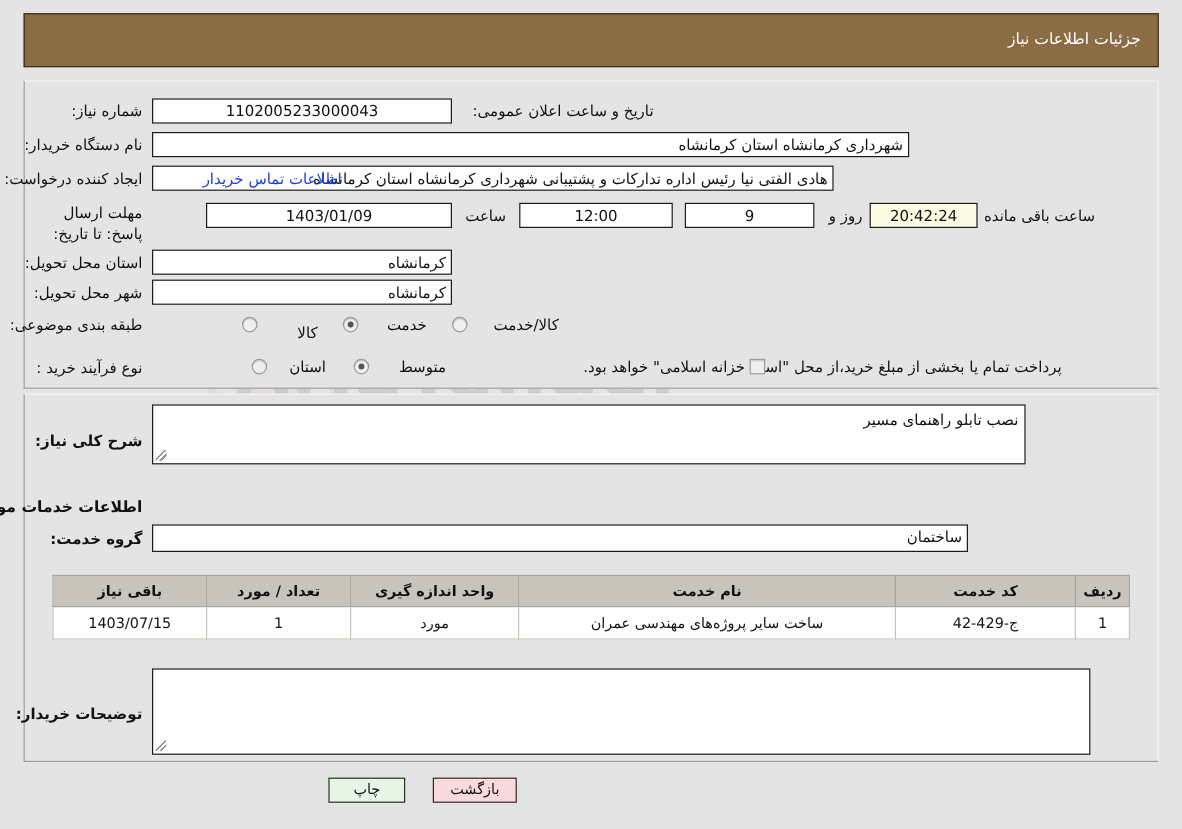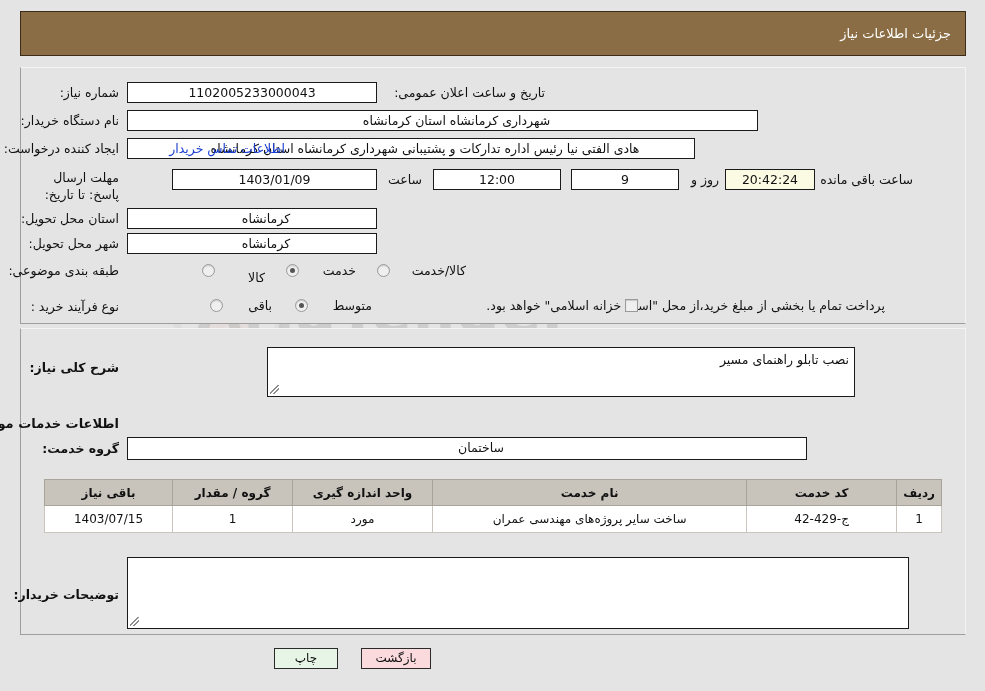--- a/index.html
+++ b/index.html
@@ -105,21 +105,21 @@
     color: #111;
     line-height: 18px;
     height: 21px;
     padding: 1px 4px 0 4px;
     overflow: hidden;
     white-space: nowrap;
     z-index: 12;
     font-family: "DejaVu Sans", "Liberation Sans", sans-serif;
   }
   .fld-c  { text-align: center; }
-  .fld-r  { text-align: center; padding-left: 32px; }
+  .fld-r  { text-align: right; padding-left: 32px; }
   .fld-yellow { background: #fbfbe4; }
 
   
   .link {
     position: absolute;
     font-size: 12.5px;
     color: #1a3fd4;
     line-height: 16px;
     white-space: nowrap;
     z-index: 13;
@@ -288,46 +288,46 @@
   <div class="lbl" style="right:866px; top:263px;">طبقه بندی موضوعی:</div>
   <div class="radio" style="right:770px; top:264px;"></div>
   <div class="lbl" style="right:720px; top:270px;">کالا</div>
   <div class="radio on" style="right:686px; top:264px;"></div>
   <div class="lbl" style="right:629px; top:263px;">خدمت</div>
   <div class="radio" style="right:595px; top:264px;"></div>
   <div class="lbl" style="right:519px; top:263px;">کالا/خدمت</div>
 
   <div class="lbl" style="right:866px; top:299px;">نوع فرآیند خرید :</div>
   <div class="radio" style="right:762px; top:299px;"></div>
-  <div class="lbl" style="right:713px; top:298px;">باقی</div>
+  <div class="lbl" style="right:713px; top:298px;">استان</div>
   <div class="radio on" style="right:677px; top:299px;"></div>
   <div class="lbl" style="right:613px; top:298px;">متوسط</div>
 
   <div class="chk" style="right:347px; top:299px;"></div>
   <div class="lbl" style="right:100px; top:298px;">پرداخت تمام یا بخشی از مبلغ خرید،از محل "اسناد خزانه اسلامی" خواهد بود.</div>
 
   <div class="panel panel-middle"></div>
 
   <div class="lbl lbl-b" style="right:866px; top:360px;">شرح کلی نیاز:</div>
-  <div class="ta" style="right:130px; top:347px; width:588px; height:50px;">نصب تابلو راهنمای مسیر</div>
+  <div class="ta" style="right:130px; top:337px; width:728px; height:50px;">نصب تابلو راهنمای مسیر</div>
 
   <div class="section-heading" style="right:866px; top:415px;">اطلاعات خدمات مورد نیاز</div>
 
   <div class="lbl lbl-b" style="right:866px; top:441px;">گروه خدمت:</div>
   <div class="fld fld-r" style="right:178px; top:437px; width:680px; height:23px;">ساختمان</div>
 
   <div class="tbl-wrap">
     <table class="grid">
       <thead>
         <tr>
           <th style="width:36px;">ردیف</th>
           <th style="width:150px;">کد خدمت</th>
           <th>نام خدمت</th>
           <th style="width:140px;">واحد اندازه گیری</th>
-          <th style="width:120px;">گروه / مقدار</th>
+          <th style="width:120px;">تعداد / مورد</th>
           <th style="width:128px;">باقی نیاز</th>
         </tr>
       </thead>
       <tbody>
         <tr>
           <td>1</td>
           <td>ج-429-42</td>
           <td>ساخت سایر پروژه‌های مهندسی عمران</td>
           <td>مورد</td>
           <td>1</td>

